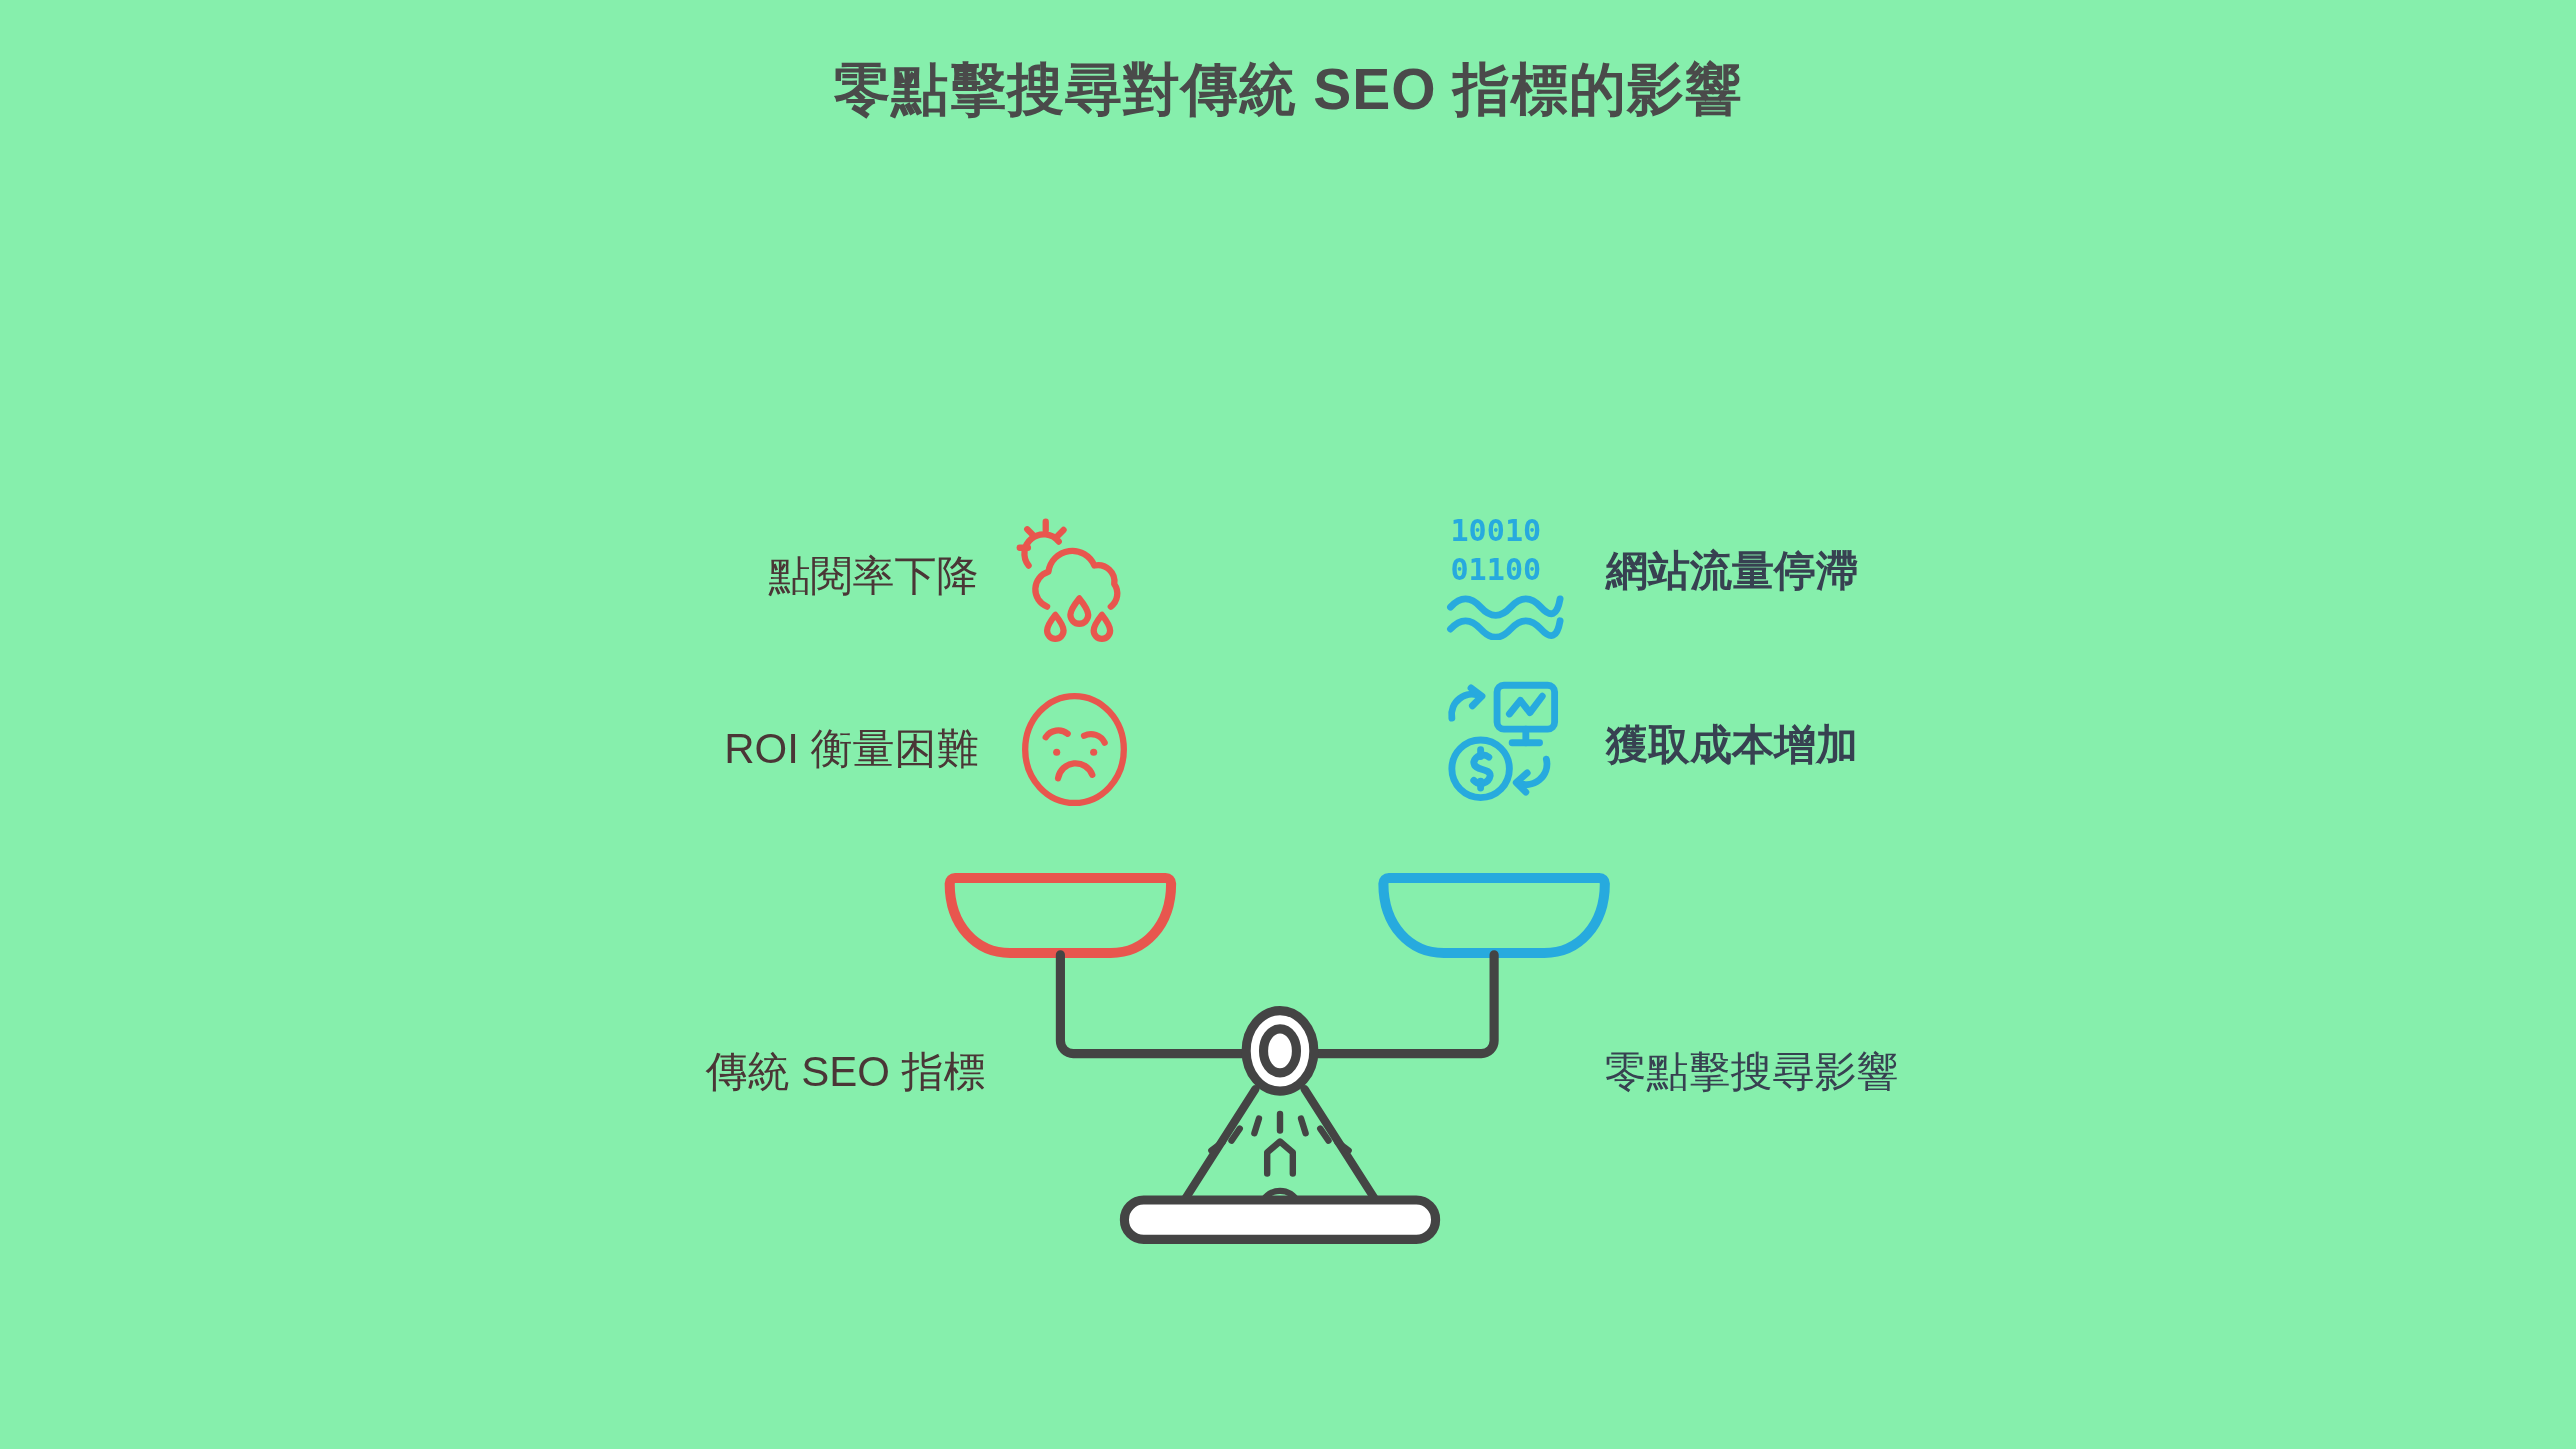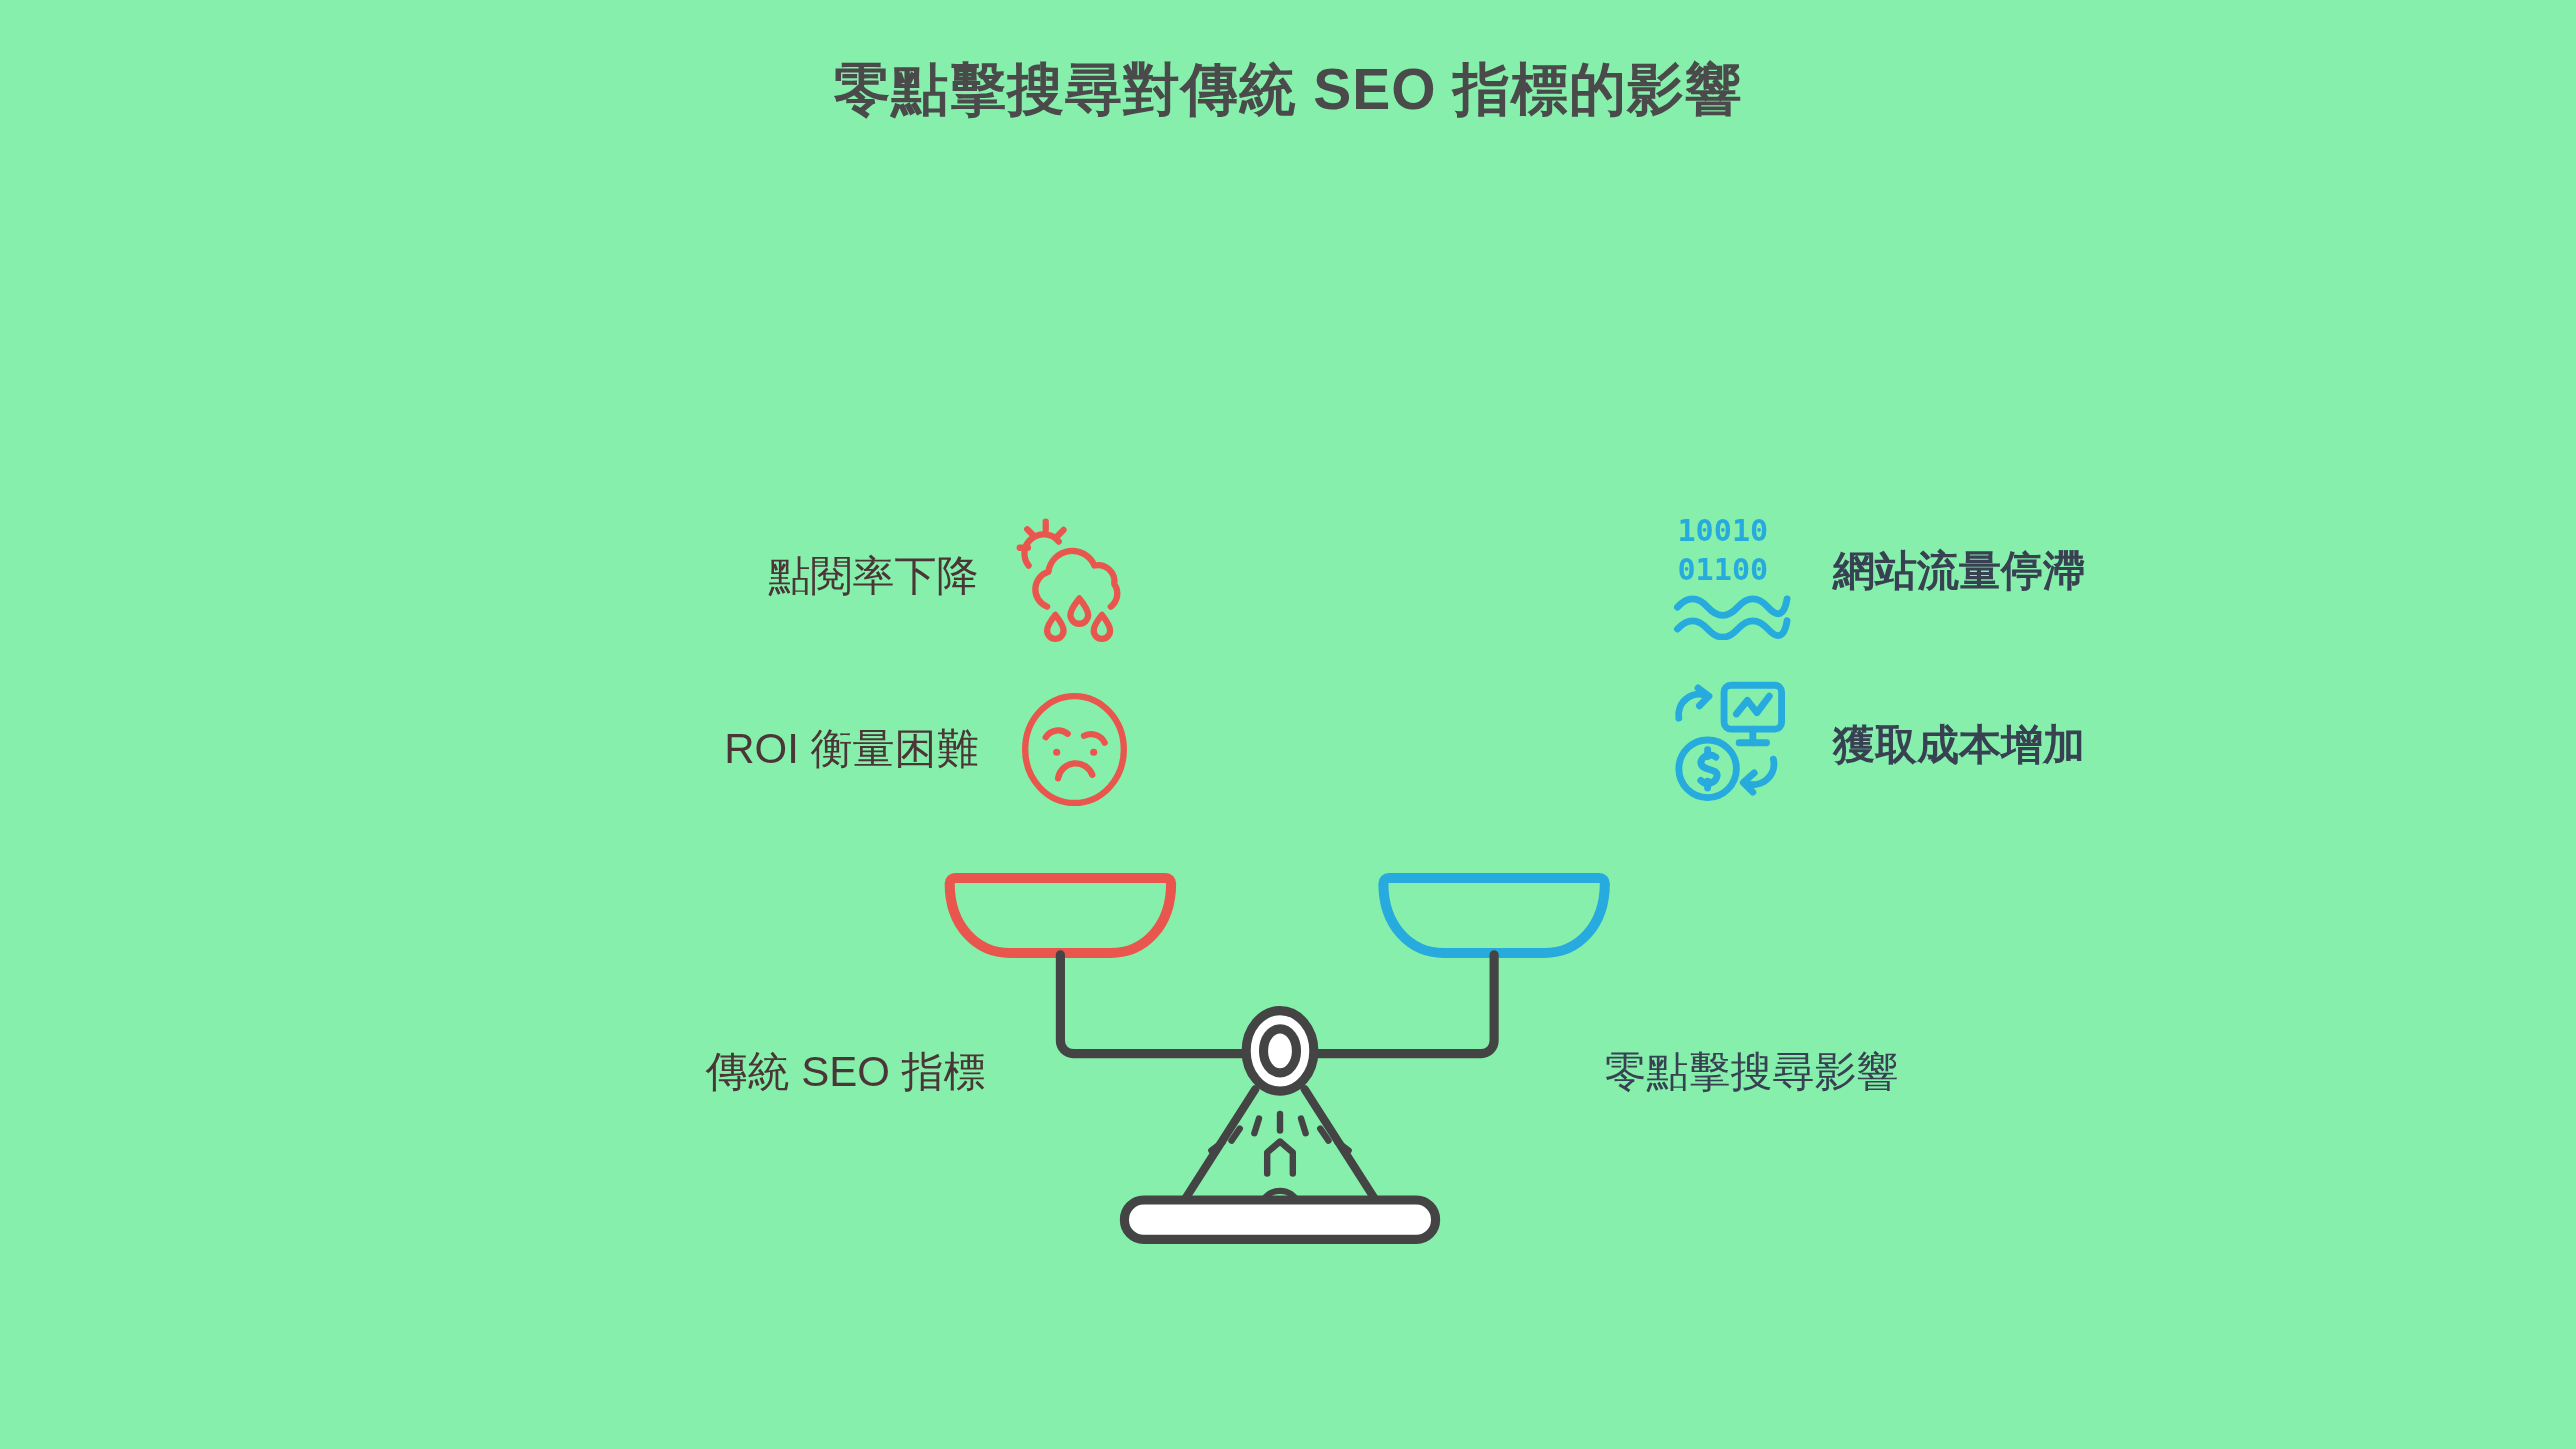--- a/index.html
+++ b/index.html
@@ -39,21 +39,21 @@
   }
 
   
   .item-row {
     position: absolute;
     display: flex;
     align-items: center;
     height: 137px;
   }
   .item-row.left  { justify-content: flex-end; }
-  .item-row.right { justify-content: flex-end; }
+  .item-row.right { justify-content: flex-start; }
 
   .item-label {
     font-size: 42px;
     line-height: 1.1;
     white-space: nowrap;
   }
   .left .item-label  { color: #4a3636; margin-right: 27.4px; }
   .right .item-label { color: #374151; margin-left: 24px; font-weight: bold; }
 
   .item-icon {

